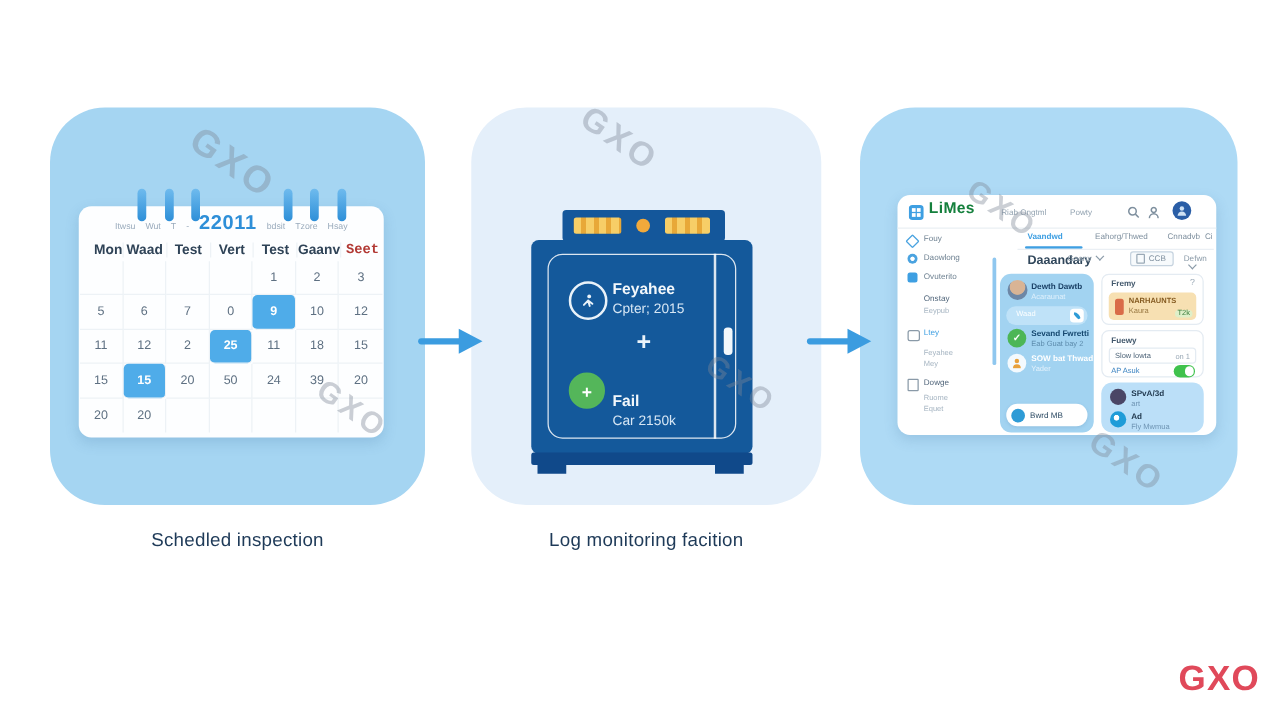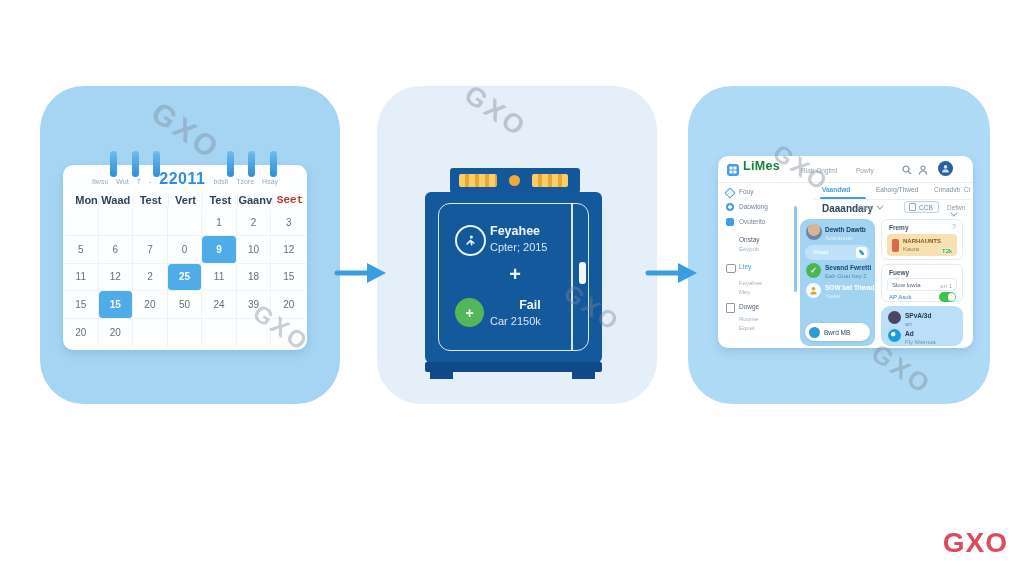--- a/index.html
+++ b/index.html
@@ -59,21 +59,21 @@
   #dev-outline{position:absolute;left:13px;top:11px;right:13px;bottom:12px;
                border:1.5px solid rgba(255,255,255,.85);border-radius:12px;}
   #dev-divider{position:absolute;left:146px;top:11px;bottom:12px;width:1.5px;background:rgba(255,255,255,.85);}
   #dev-handle{position:absolute;left:154px;top:70px;width:7px;height:22px;background:#f2f7fb;border-radius:3px;}
   .dev-circle{position:absolute;left:30px;width:27px;height:27px;border-radius:50%;
               display:flex;align-items:center;justify-content:center;}
   #dev-gauge{top:33px;border:2px solid #e9f2f9;}
   #dev-green{top:106px;width:25px;height:25px;background:#54b65a;color:#fff;
              font-size:14px;font-weight:bold;border:2px solid #54b65a;}
   .dev-text{position:absolute;left:65px;color:#fff;}
-  .dt1{top:32px;} .dt2{top:106px;text-align:right;}
+  .dt1{top:32px;} .dt2{top:122px;}
   .dev-title{font-size:12.5px;font-weight:bold;color:#f2f7fb;}
   .dev-sub{font-size:11px;color:#d6e6f4;margin-top:3px;}
   #dev-plus{position:absolute;left:78px;top:71px;width:24px;text-align:center;
             font-size:20px;font-weight:bold;color:#eaf3fa;}
   #dev-base{position:absolute;left:48px;top:276px;width:177px;height:10px;background:#10498a;border-radius:2px;}
   .dev-foot{position:absolute;top:286px;width:23px;height:7px;background:#10498a;}
   .df-l{left:53px;} .df-r{left:195px;}
 
   
   #dash-card{position:absolute;left:30px;top:70px;width:255px;height:192px;background:#fff;
@@ -418,15 +418,17 @@
         <div class="abs ic-title" id="ic-t1">SPvA/3d</div>
         <div class="abs ic-sub" id="ic-s1">art</div>
         <div class="abs ic-circle" id="ic-c2"></div>
         <div class="abs ic-title" id="ic-t2">Ad</div>
         <div class="abs ic-sub" id="ic-s2">Fly Mwmua</div>
       </div>
 
     </div>
   </section>
 
+  <div class="caption" id="caption-1">Schedled inspection</div>
+  <div class="caption" id="caption-2">Log monitoring facition</div>
 
   <div id="brand-logo">GXO</div>
 </div>
 
 </body></html>

